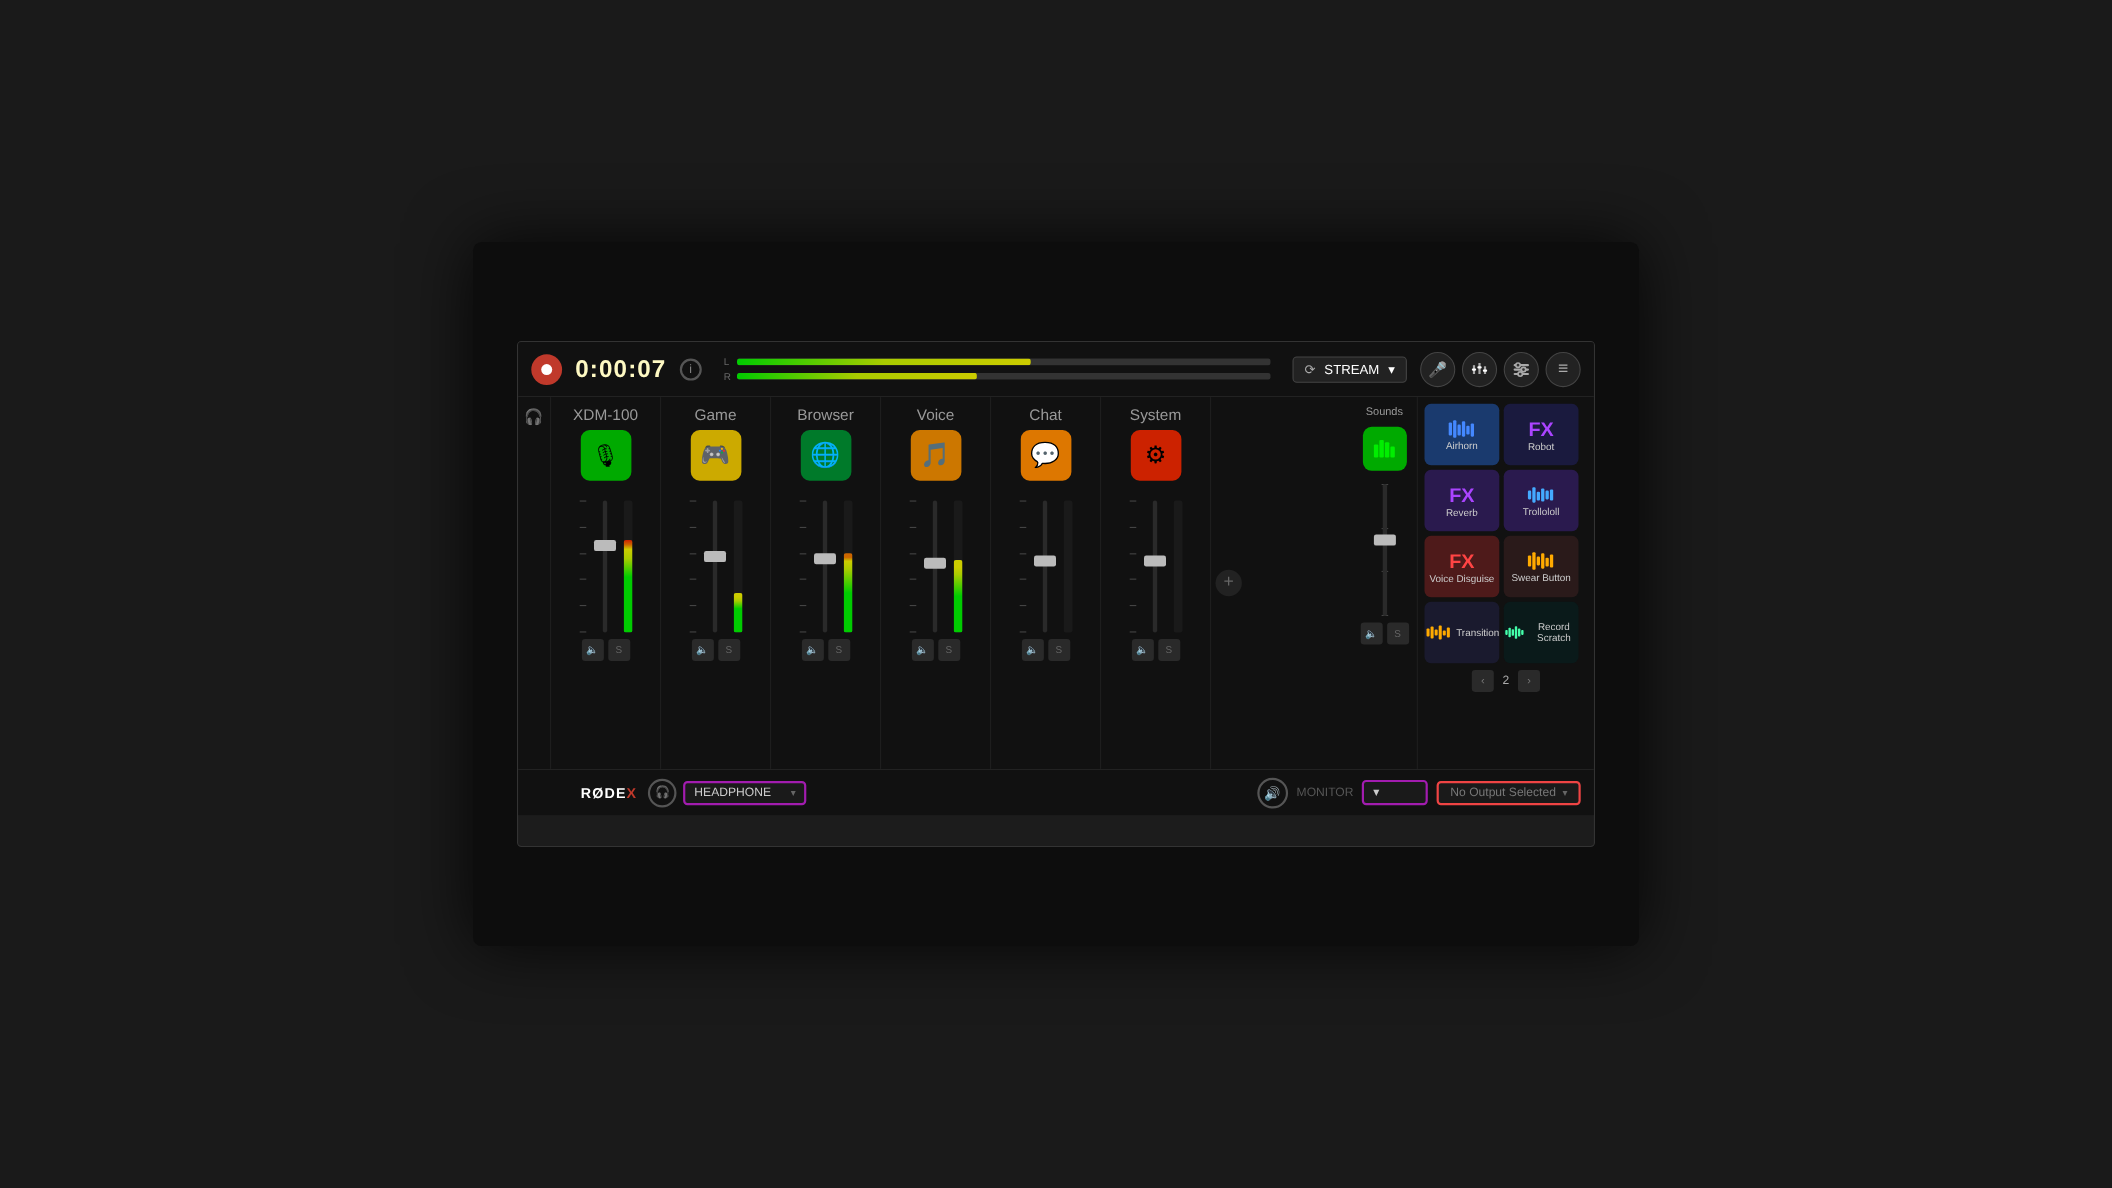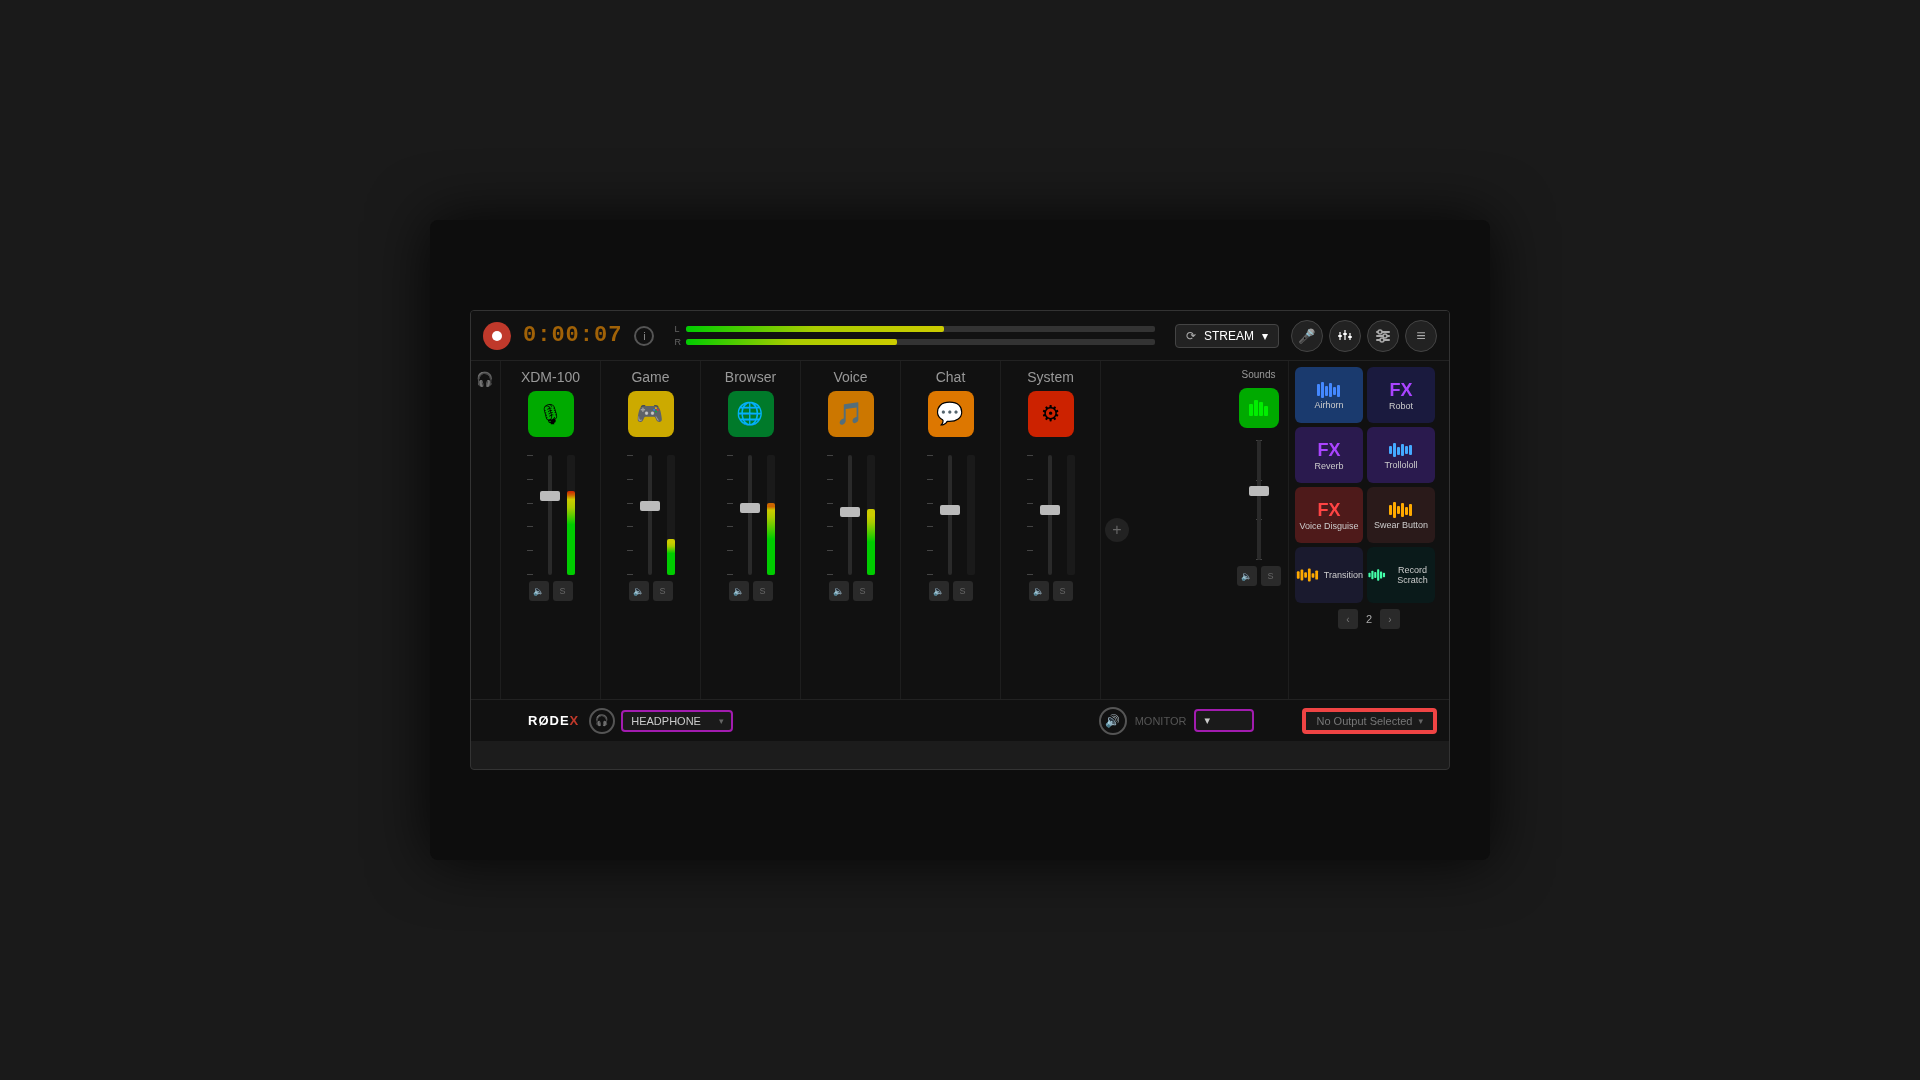--- a/index.html
+++ b/index.html
@@ -89,25 +89,24 @@
       flex-shrink: 0;
     }
     .record-btn::after {
       content: '';
       width: 10px;
       height: 10px;
       border-radius: 50%;
       background: #fff;
     }
     .timer {
-      color: #a16207;
+      color: #fef9c3;
       font-size: 22px;
       font-weight: bold;
       letter-spacing: 1px;
-      font-family: Liberation Mono, monospace;
     }
     .info-btn {
       width: 20px;
       height: 20px;
       border-radius: 50%;
       border: 2px solid #555;
       color: #888;
       display: flex;
       align-items: center;
       justify-content: center;
@@ -418,31 +417,30 @@
       color: #888;
       font-size: 12px;
       cursor: pointer;
     }
     .monitor-label {
       color: #555;
       font-size: 11px;
     }
     .no-output-select {
       background: #1a1a1a;
-      border: 4px solid #ef4444;
+      border: 2px solid #ef4444;
       border-radius: 4px;
       color: #777;
       font-size: 11px;
       padding: 3px 10px;
       display: flex;
       align-items: center;
       gap: 6px;
       cursor: pointer;
       min-width: 130px;
-      margin-left: 40px;
     }
     
     .add-channel-btn {
       width: 24px;
       height: 24px;
       background: #222;
       border-radius: 50%;
       display: flex;
       align-items: center;
       justify-content: center;

